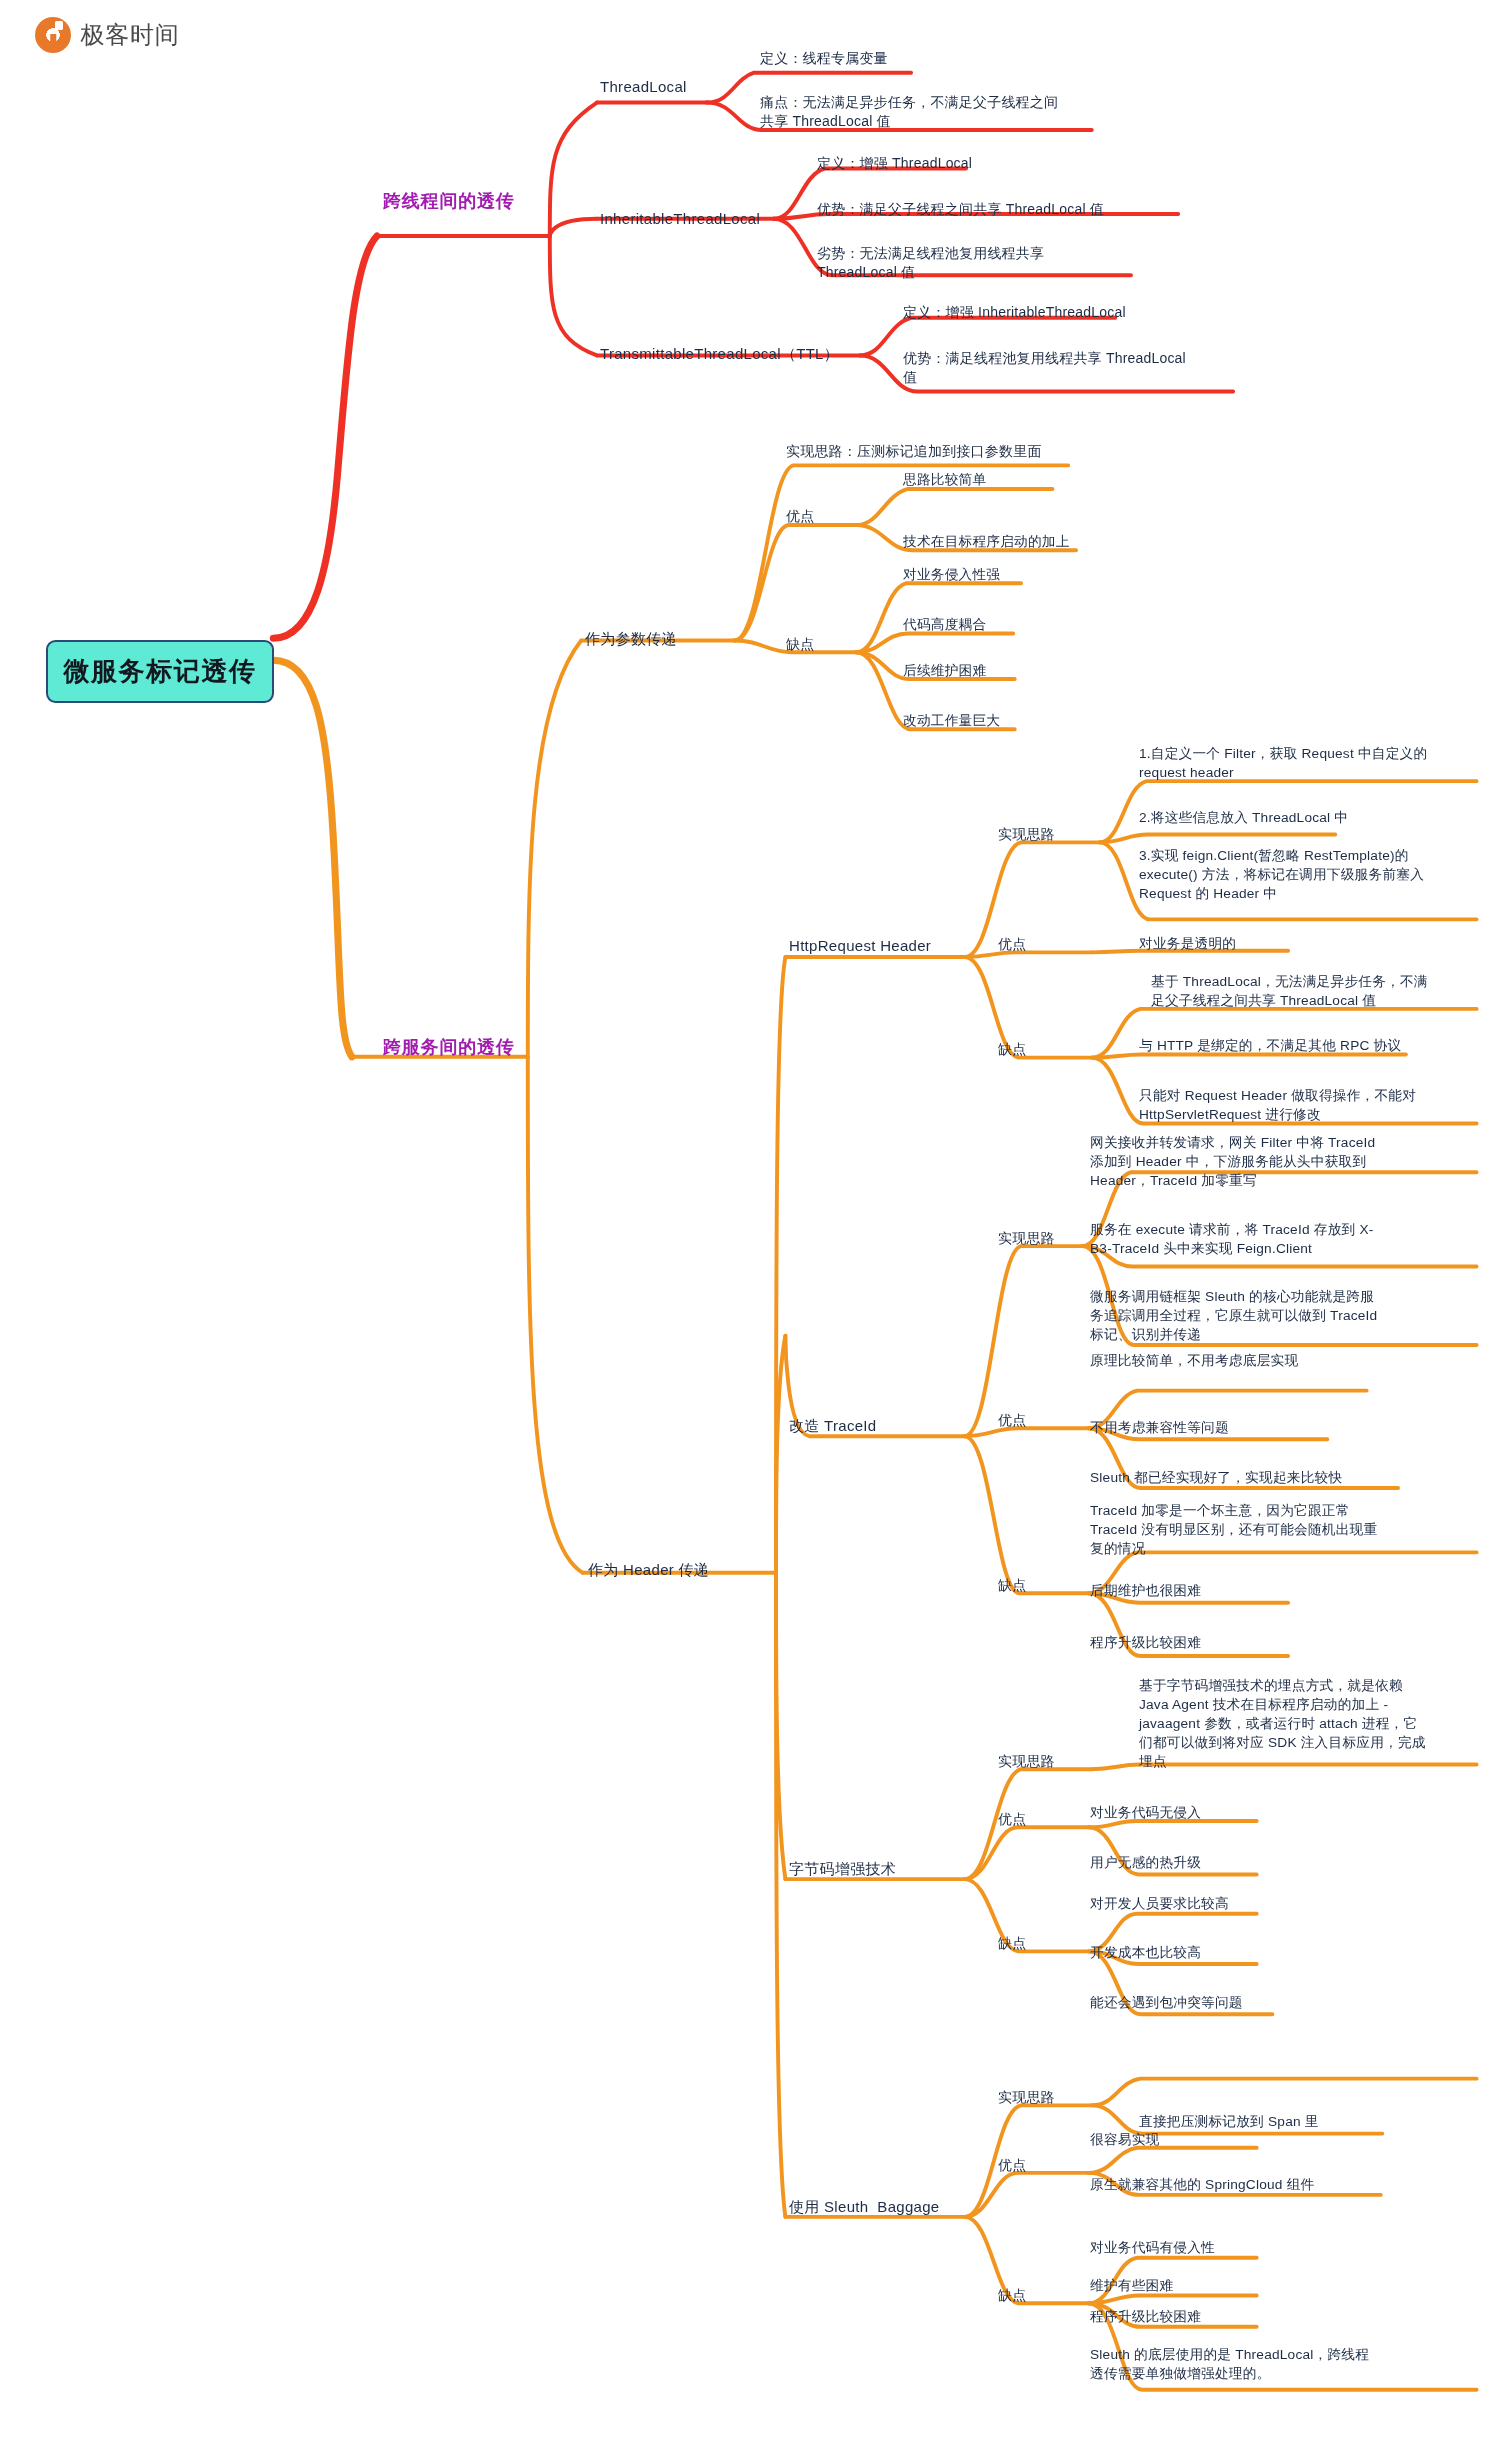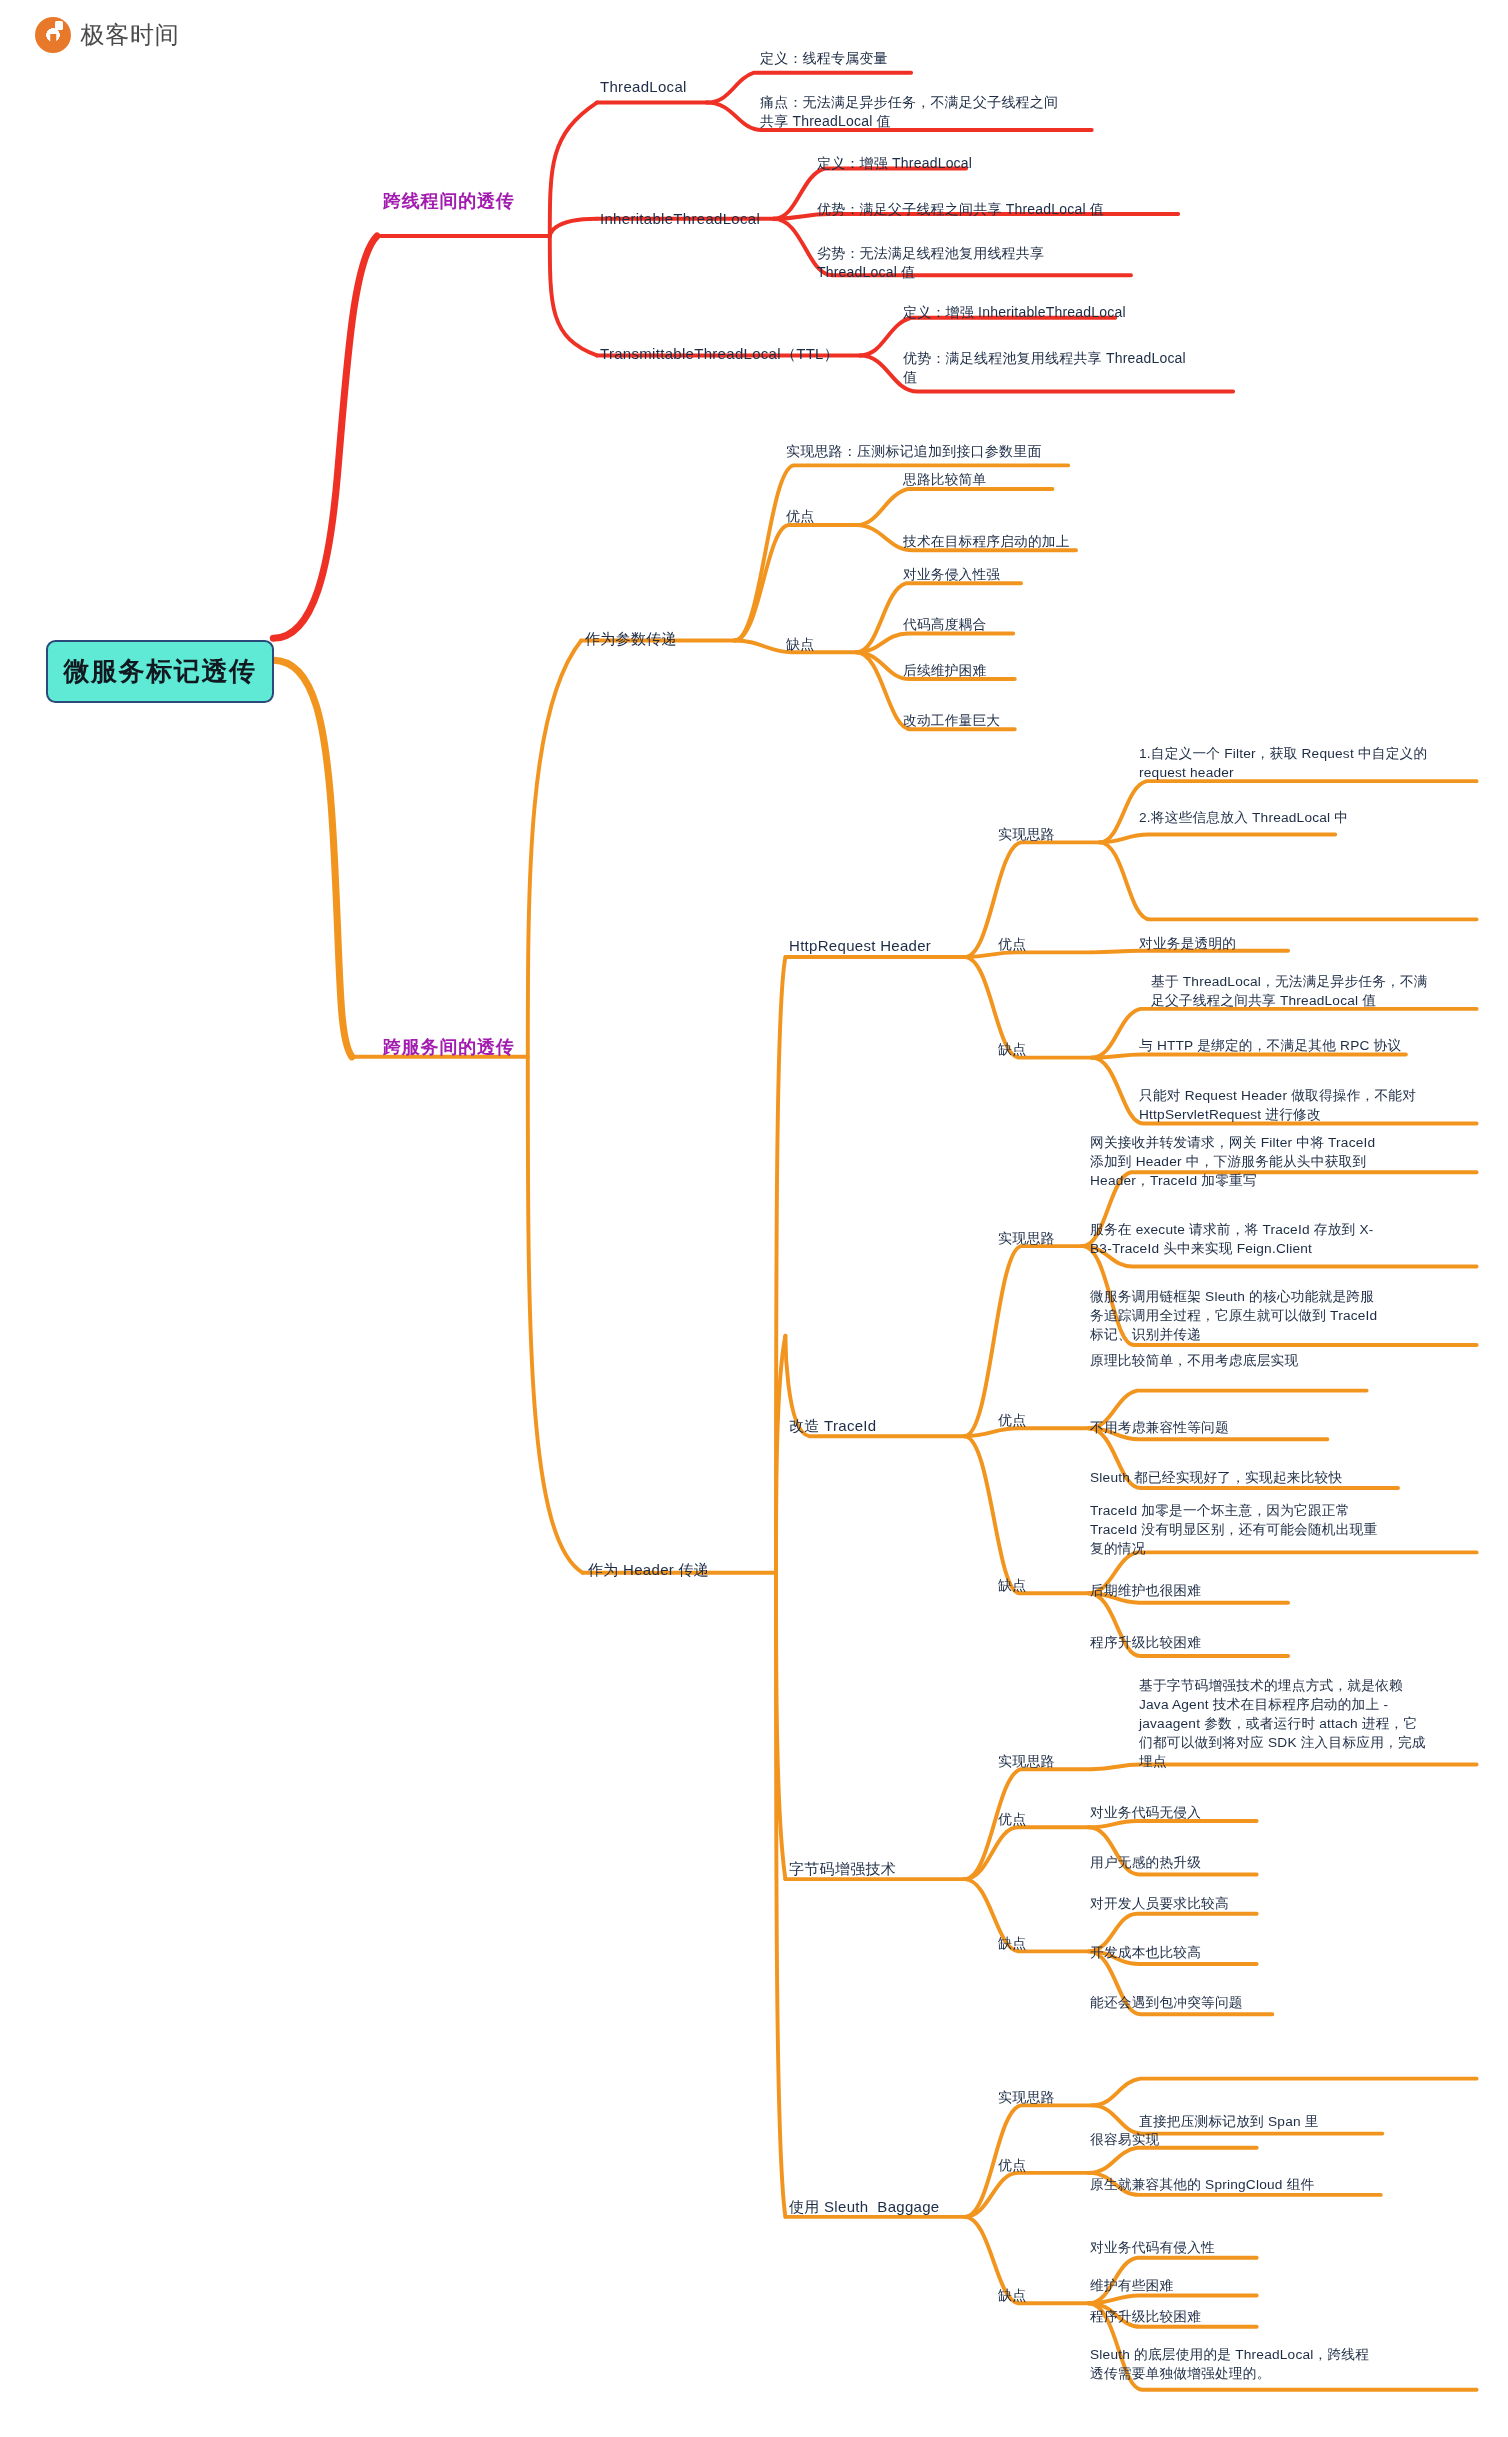--- a/index.html
+++ b/index.html
@@ -216,20 +216,23 @@
   <div class="node lvl4" style="left:903px;top:662px;">后续维护困难</div>
   <div class="node lvl4" style="left:903px;top:712px;">改动工作量巨大</div>
 
   <div class="node lvl2" style="left:588px;top:1560px;">作为 Header 传递</div>
 
   <div class="node lvl2" style="left:789px;top:936px;">HttpRequest Header</div>
   <div class="node lvl3" style="left:998px;top:825px;">实现思路</div>
   <div class="node lvl4" style="left:1139px;top:745px;">1.自定义一个 Filter，获取 Request 中自定义的
 request header</div>
   <div class="node lvl4" style="left:1139px;top:809px;">2.将这些信息放入 ThreadLocal 中</div>
+  <div class="node lvl4" style="left:1139px;top:847px;">3.实现 feign.Client(暂忽略 RestTemplate)的
+execute() 方法，将标记在调用下级服务前塞入
+Request 的 Header 中</div>
 
   <div class="node lvl3" style="left:998px;top:935px;">优点</div>
   <div class="node lvl4" style="left:1139px;top:935px;">对业务是透明的</div>
 
   <div class="node lvl3" style="left:998px;top:1040px;">缺点</div>
   <div class="node lvl4" style="left:1151px;top:973px;">基于 ThreadLocal，无法满足异步任务，不满
 足父子线程之间共享 ThreadLocal 值</div>
   <div class="node lvl4" style="left:1139px;top:1037px;">与 HTTP 是绑定的，不满足其他 RPC 协议</div>
   <div class="node lvl4" style="left:1139px;top:1087px;">只能对 Request Header 做取得操作，不能对
 HttpServletRequest 进行修改</div>

